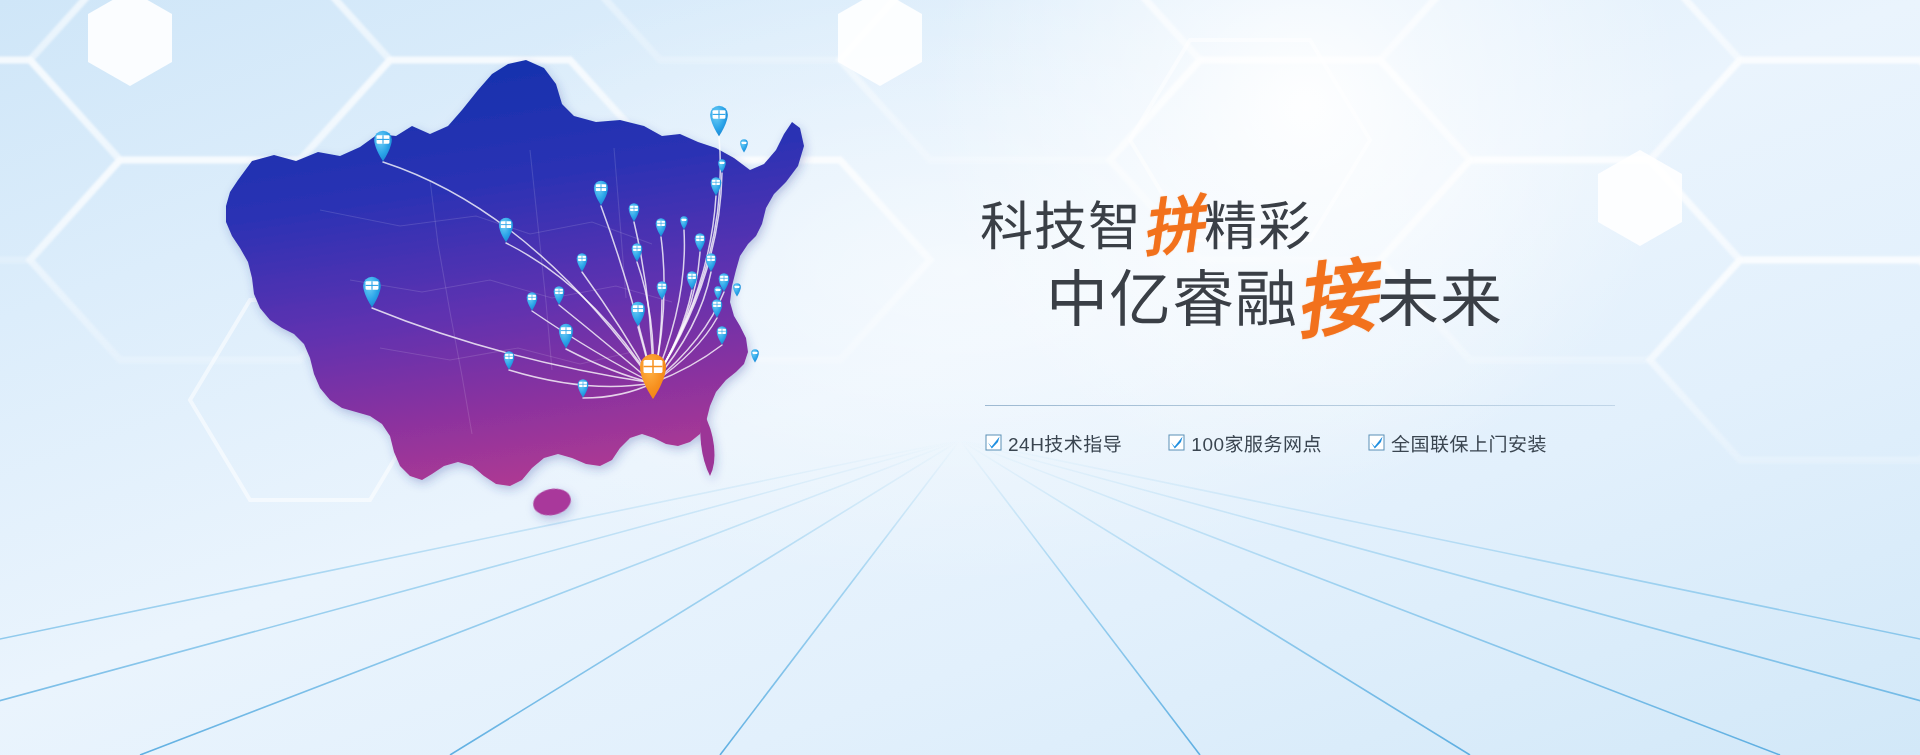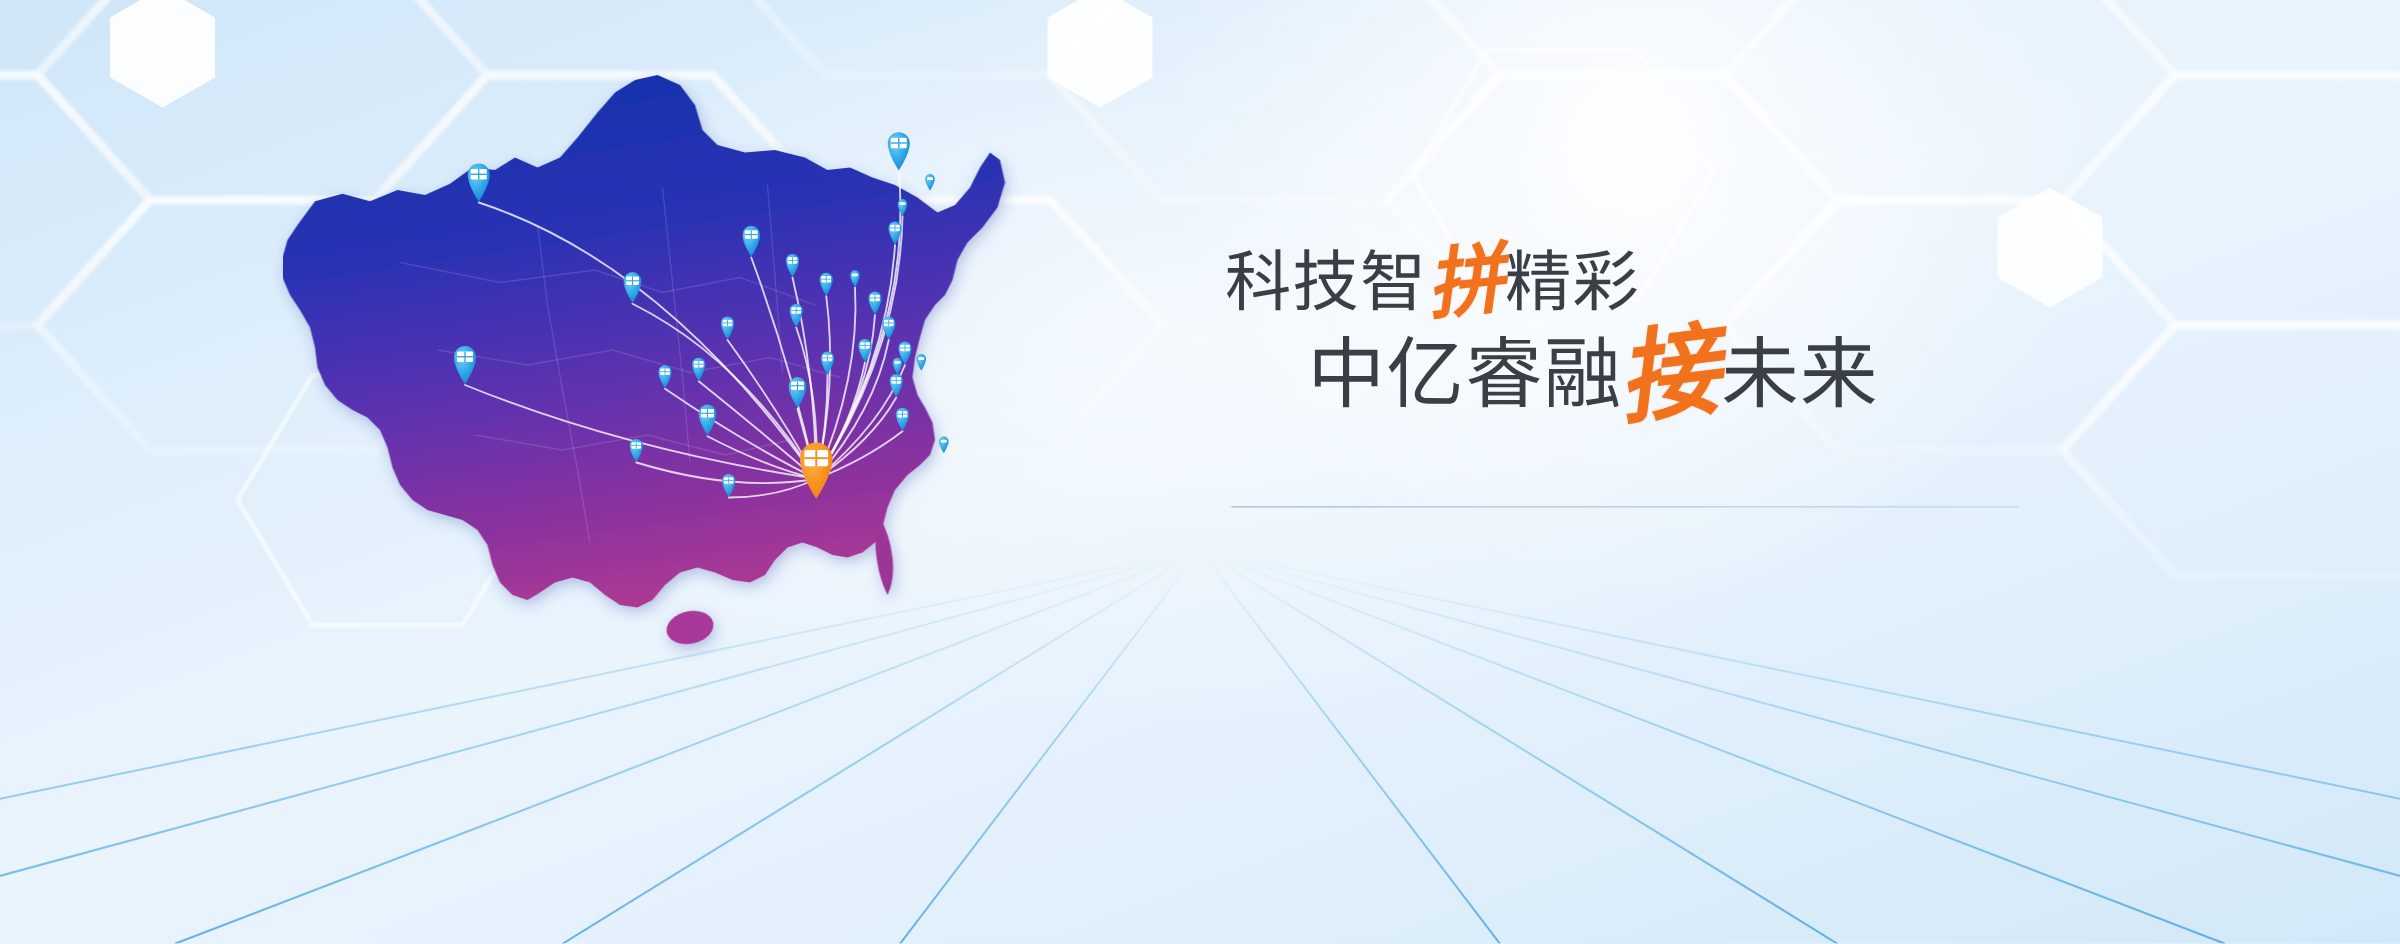--- a/index.html
+++ b/index.html
@@ -771,14 +771,37 @@
     <div class="headline line1">
       <span>科技智</span><span class="brush">拼</span><span>精彩</span>
     </div>
     <div class="headline line2">
       <span>中亿睿融</span><span class="brush big">接</span><span>未来</span>
     </div>
   </div>
 
   <div class="rule"></div>
 
+  <div class="feats" id="feats">
+      <div class="feat">
+        <svg class="chk" viewBox="0 0 17 17">
+          <rect x="1" y="1" width="15" height="15" fill="#ffffff" stroke="#5a8fb5" stroke-width="1"></rect>
+          <path d="M3 8.6 L6.6 12.4 L14.6 2.6 L13 8 L6.8 14.4 Z" fill="#1f8fe0"></path>
+        </svg>
+        <span class="lbl">24H技术指导</span>
+      </div>
+      <div class="feat">
+        <svg class="chk" viewBox="0 0 17 17">
+          <rect x="1" y="1" width="15" height="15" fill="#ffffff" stroke="#5a8fb5" stroke-width="1"></rect>
+          <path d="M3 8.6 L6.6 12.4 L14.6 2.6 L13 8 L6.8 14.4 Z" fill="#1f8fe0"></path>
+        </svg>
+        <span class="lbl">100家服务网点</span>
+      </div>
+      <div class="feat">
+        <svg class="chk" viewBox="0 0 17 17">
+          <rect x="1" y="1" width="15" height="15" fill="#ffffff" stroke="#5a8fb5" stroke-width="1"></rect>
+          <path d="M3 8.6 L6.6 12.4 L14.6 2.6 L13 8 L6.8 14.4 Z" fill="#1f8fe0"></path>
+        </svg>
+        <span class="lbl">全国联保上门安装</span>
+      </div>
+    </div>
 
 </div>
 
 </body></html>

